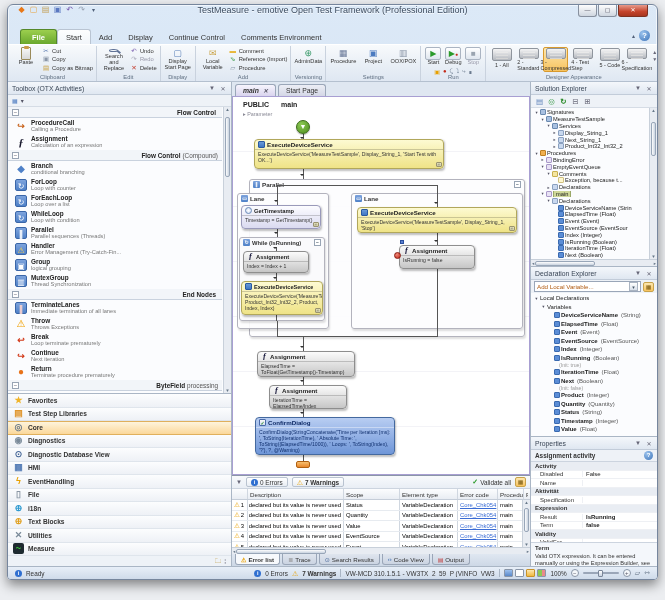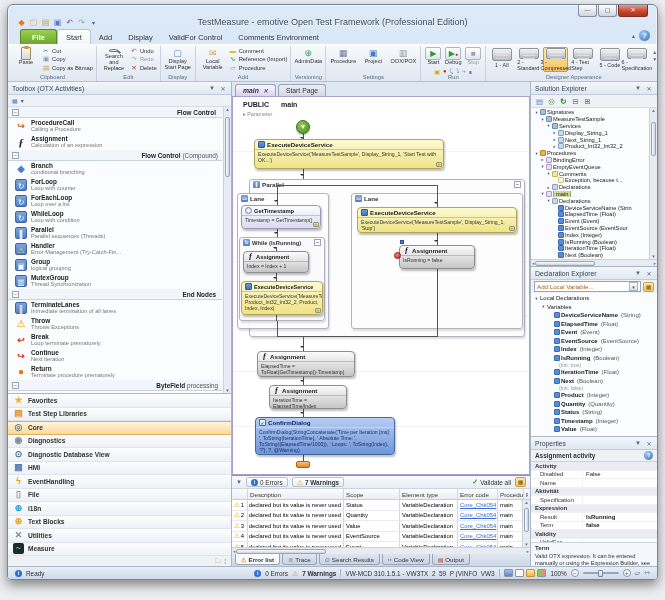--- a/index.html
+++ b/index.html
@@ -1,20 +1,20 @@
 <!DOCTYPE html>
 <html><head>
 <meta charset="utf-8">
 <style>
 *{margin:0;padding:0;box-sizing:border-box}
 html,body{width:665px;height:600px;overflow:hidden}
 body{background:#eceef1;font-family:"Liberation Sans",sans-serif;position:relative;-webkit-font-smoothing:antialiased}
 .win{position:absolute;left:7px;top:4px;width:651px;height:576px;background:linear-gradient(#dce9f7,#c3d4e9);border:1px solid #76869d;border-radius:6px 6px 4px 4px;box-shadow:0 5px 12px rgba(0,0,0,.45),inset 0 0 0 1px rgba(255,255,255,.6)}
 
-.tbar{height:22px;position:relative;display:flex;align-items:flex-end}
+.tbar{height:22px;position:relative;display:flex;align-items:flex-start}
 .qat{display:flex;gap:3px;margin-left:9px;z-index:2}
 .qi{width:9px;height:9px;font-size:8px;line-height:9px;text-align:center}
 .qi-app::before{content:"◆";color:#e87818}
 .qi-new::before{content:"▢";color:#e8a33d}
 .qi-open::before{content:"▤";color:#c39a4a}
 .qi-save::before{content:"▣";color:#5a78c0}
 .qi-undo::before{content:"↶";color:#7a5fb0}
 .qi-redo::before{content:"↷";color:#9aa4b4}
 .qi-drop::before{content:"▾";color:#51617a;font-size:6px}
 .wtitle{position:absolute;left:0;right:0;text-align:center;font-size:9px;color:#3c4c60;text-shadow:0 1px 0 rgba(255,255,255,.8);white-space:nowrap}
@@ -254,21 +254,21 @@
     </div>
   </div>
 
   <div class="tabsrow">
     <div class="ftab">File</div>
     <div style="display:flex;align-items:flex-end">
 
     <div class="rtab sel"><span>Start</span></div>
         <div class="rtab"><span>Add</span></div>
         <div class="rtab"><span>Display</span></div>
-        <div class="rtab"><span>ValidFor Control</span></div>
+        <div class="rtab"><span>Continue Control</span></div>
         <div class="rtab"><span>Comments Environment</span></div>
       </div>
     <div class="tabsright">
       <span class="minrb">▴</span>
       <span class="helpq">?</span>
     </div>
   </div>
 
   <div class="ribbon">
     <div class="rg">

